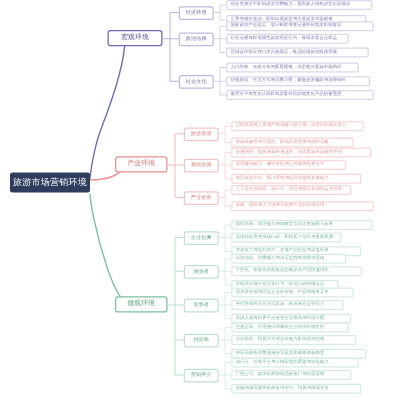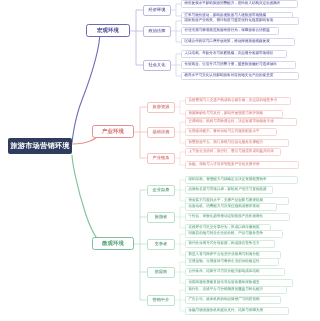--- a/index.html
+++ b/index.html
@@ -12,21 +12,20 @@
   }
   #map{position:absolute;inset:0;width:300px;height:321px;}
   .wrap{position:absolute;inset:0;}
 
   .node{
     position:absolute;
     box-sizing:border-box;
     display:flex;align-items:center;
     white-space:nowrap;
     line-height:1;
-    font-weight:bold;
   }
 
   
   .root{
     background:#2e3c5d;
     color:#ffffff;
     border-radius:2px;
     font-size:7.2px;
     letter-spacing:.2px;
     padding:0 5px;

